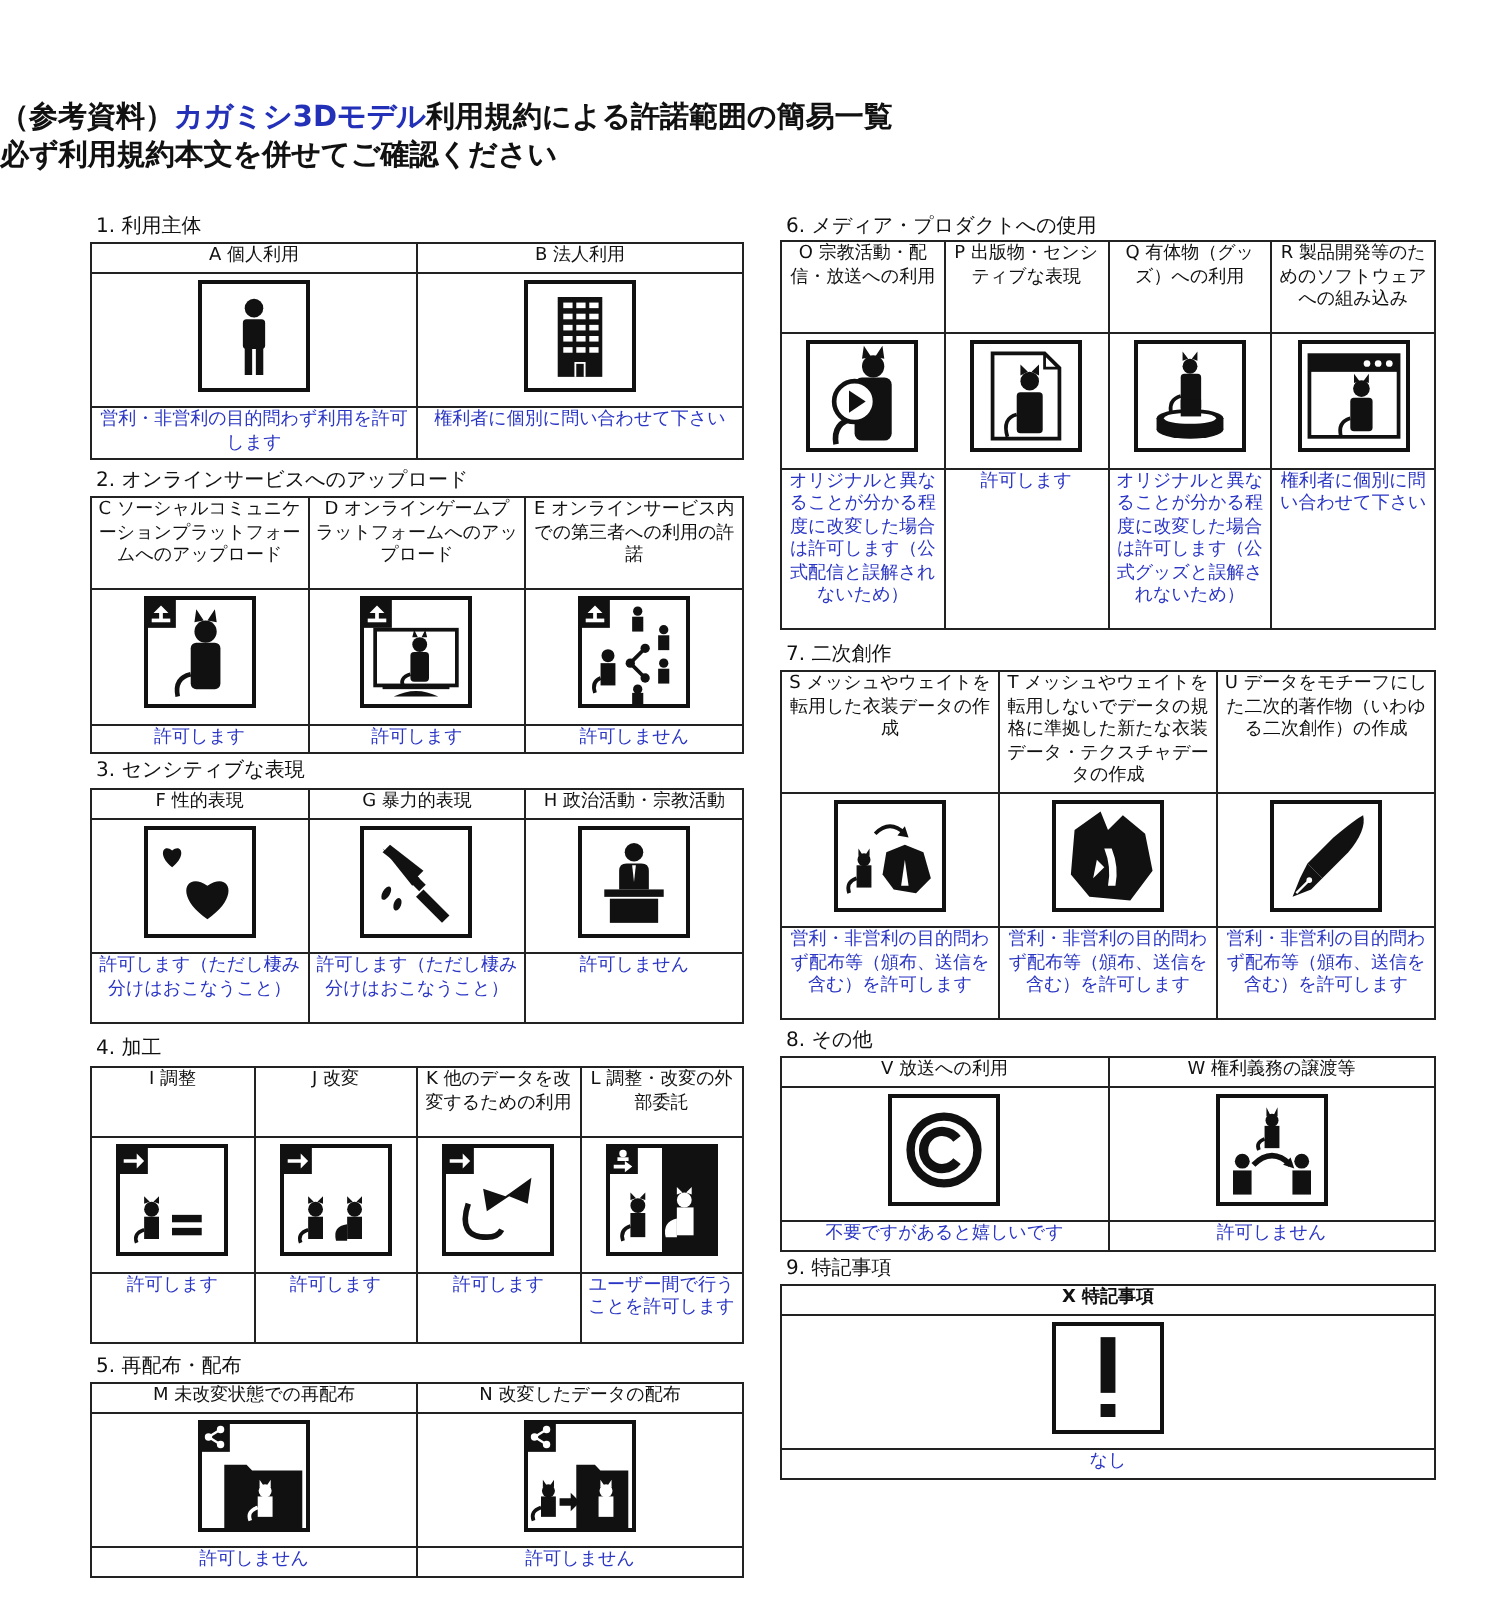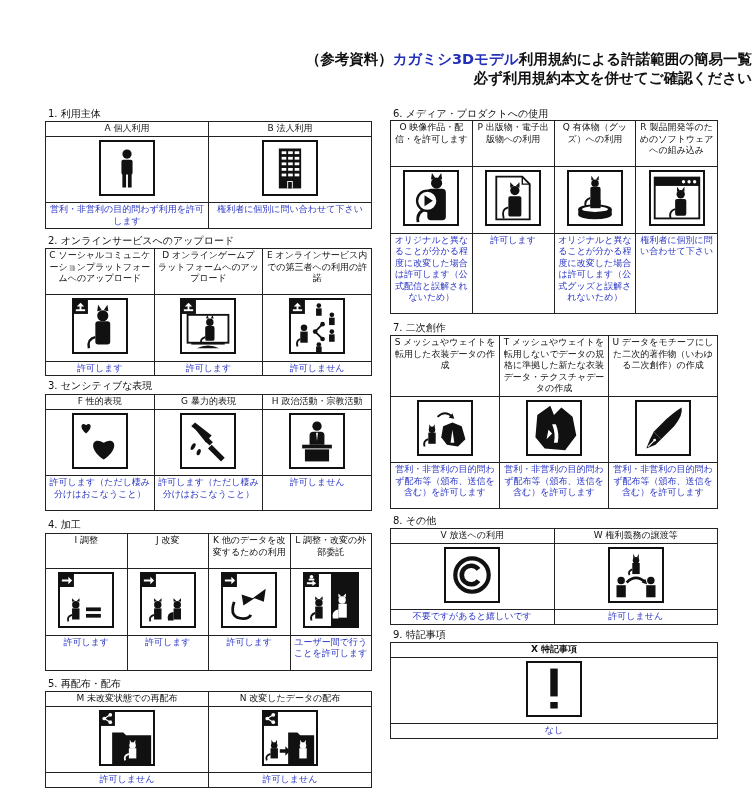--- a/index.html
+++ b/index.html
@@ -1,18 +1,18 @@
 <!DOCTYPE html>
 <html><head>
 <meta charset="utf-8">
 <style>
   html, body { margin:0; padding:0; background:#ffffff; }
   body { width:752px; height:808px; position:relative; overflow:hidden;
          font-family:"DejaVu Sans","Liberation Sans",sans-serif; color:#111; }
-  .title { position:absolute; left:0; width:752px; text-align:right; font-weight:bold; font-size:14.5px; line-height:20px; }
+  .title { position:absolute; left:0; width:752px; text-align:left; font-weight:bold; font-size:14.5px; line-height:20px; }
   .title .hl { color:#2330b8; }
   .sec-title { position:absolute; font-size:10px; line-height:12px; color:#111; }
   table.lic { position:absolute; border-collapse:collapse; table-layout:fixed; }
   table.lic td { border:1.5px solid #222; padding:1px 3px; text-align:center; vertical-align:top;
                  font-size:9px; line-height:11.5px; overflow:hidden; }
   table.lic td.hd { color:#111; }
   table.lic td.ic { vertical-align:middle; padding:3px 0; }
   table.lic td.rs { color:#2a35c4; }
   .iconbox { display:inline-block; border:2.5px solid #111; box-sizing:border-box; position:relative; background:#fff; }
   .iconbox svg { display:block; width:100%; height:100%; }
@@ -325,22 +325,22 @@
     <td class="rs">許可しません</td>
     <td class="rs">許可しません</td>
   </tr>
 </tbody>
   </table>
 
 <div class="sec-title" style="left:393px;top:108px;">6. メディア・プロダクトへの使用</div>
 <table class="lic" style="left:390px;top:120px;width:328px;">
   <tbody>
       <tr style="height:46px;">
-    <td class="hd">O 映像作品・配信・を許可します</td>
-    <td class="hd">P 出版物・電子出版物への利用</td>
+    <td class="hd">O 宗教活動・配信・放送への利用</td>
+    <td class="hd">P 出版物・センシティブな表現</td>
     <td class="hd">Q 有体物（グッズ）への利用</td>
     <td class="hd">R 製品開発等のためのソフトウェアへの組み込み</td>
   </tr>
   <tr style="height:60px;">
     <td class="ic">
       <div class="iconbox" style="width:56px;height:56px;">
         <svg viewBox="0 0 56 56">
               <circle cx="34" cy="12" r="6" fill="#111"></circle>
               <path d="M28 8 L29 1 L33 7 Z M40 8 L39 1 L35 7 Z" fill="#111"></path>
               <rect x="24" y="18" width="20" height="34" rx="4" fill="#111"></rect>

